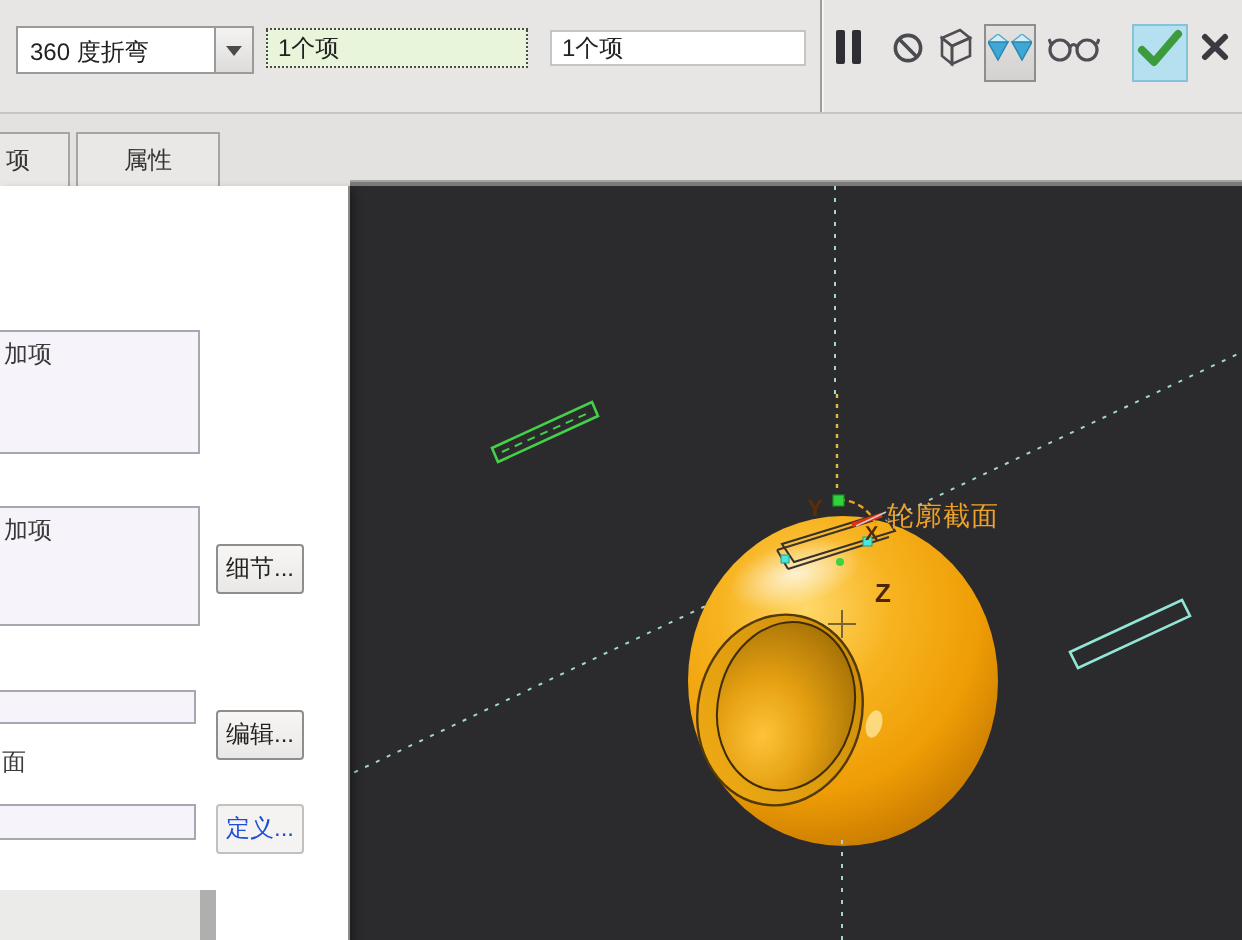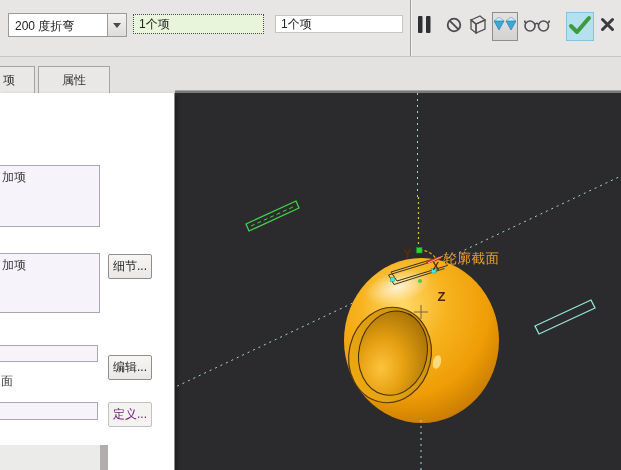--- a/index.html
+++ b/index.html
@@ -35,21 +35,21 @@
   
   .panel{left:0;top:93px;width:175px;height:432px;background:#ffffff;
          border-right:1px solid #8c8b89;border-bottom:1px solid #8c8b89;box-sizing:border-box;
          box-shadow:2px 2px 4px rgba(0,0,0,0.35);}
   .collector{left:-6px;width:106px;background:#f6f3fb;border:1px solid #a9a6b0;box-sizing:border-box;
          font-size:12px;color:#3a3a3a;padding:3px 4px 0 7px;}
   .thinfld{left:-6px;width:104px;height:17px;background:#f6f3fb;border:1px solid #a9a6b0;box-sizing:border-box;}
   .pbtn{left:108px;width:44px;height:25px;background:linear-gradient(#f7f6f5,#e9e8e6);
         border:1px solid #8f8e8c;border-radius:2px;font-size:12px;color:#222;
         display:flex;align-items:center;justify-content:center;box-sizing:border-box;}
-  .pbtn.disabled{border-color:#c2c1bf;color:#701a75;background:#f4f3f2;}
+  .pbtn.disabled{border-color:#c2c1bf;color:#1d4ed8;background:#f4f3f2;}
   .plabel{font-size:12px;color:#3a3a3a;}
 
   
   .bl-strip{left:0;top:445px;width:100px;height:25px;background:#ebebe9;}
   .bl-band{left:100px;top:445px;width:8px;height:25px;background:#b0afad;}
 
   .vp{left:0;top:93px;width:621px;height:377px;}
 </style>
 </head>
 <body>
@@ -118,21 +118,21 @@
   </g>
 
   <text x="403.5" y="258" font-size="12" font-weight="bold" fill="#5c2d08">Y</text>
   <text x="432.5" y="270" font-size="10" font-weight="bold" fill="#5a2b08">X</text>
   <text x="437.5" y="301" font-size="13" font-weight="bold" fill="#4c2506">Z</text>
   <line x1="443" y1="256" x2="428" y2="263" stroke="#cfcfcf" stroke-width="0.8"></line>
   <text x="443.5" y="262.5" font-size="13.5" fill="#efa128" letter-spacing="0.5">轮廓截面</text>
 </svg>
 
 <div class="abs toolbar">
-  <div class="abs combo">200 度折弯</div>
+  <div class="abs combo">360 度折弯</div>
   <div class="abs combo-btn">
     <span>
       <svg width="9" height="6">
           <polygon points="0,1 8,1 4,6" fill="#4a4a4a"></polygon>
         </svg>
     </span>
   </div>
   <div class="abs fld-green">1个项</div>
   <div class="abs fld-white">1个项</div>
   <div class="abs tsep1"></div>
@@ -207,21 +207,21 @@
 </div>
 
 <div class="abs tabstrip"></div>
 <div class="abs strip-edge"></div>
 <div class="abs tab tab1">项</div>
 <div class="abs tab tab2">属性</div>
 
 <div class="abs panel">
   <div class="abs collector" style="top:72px;height:62px;">加项</div>
   <div class="abs collector" style="top:160px;height:60px;">加项</div>
-  <div class="abs pbtn" style="top:161px;">细节...</div>
+  <div class="abs pbtn" style="top:179px;">细节...</div>
   <div class="abs thinfld" style="top:252px;"></div>
   <div class="abs pbtn" style="top:262px;">编辑...</div>
   <div class="abs plabel" style="left:1px;top:280px;">面</div>
   <div class="abs thinfld" style="top:309px;height:18px;"></div>
   <div class="abs pbtn disabled" style="top:309px;">定义...</div>
 </div>
 
 <div class="abs bl-strip"></div>
 <div class="abs bl-band"></div>
 

